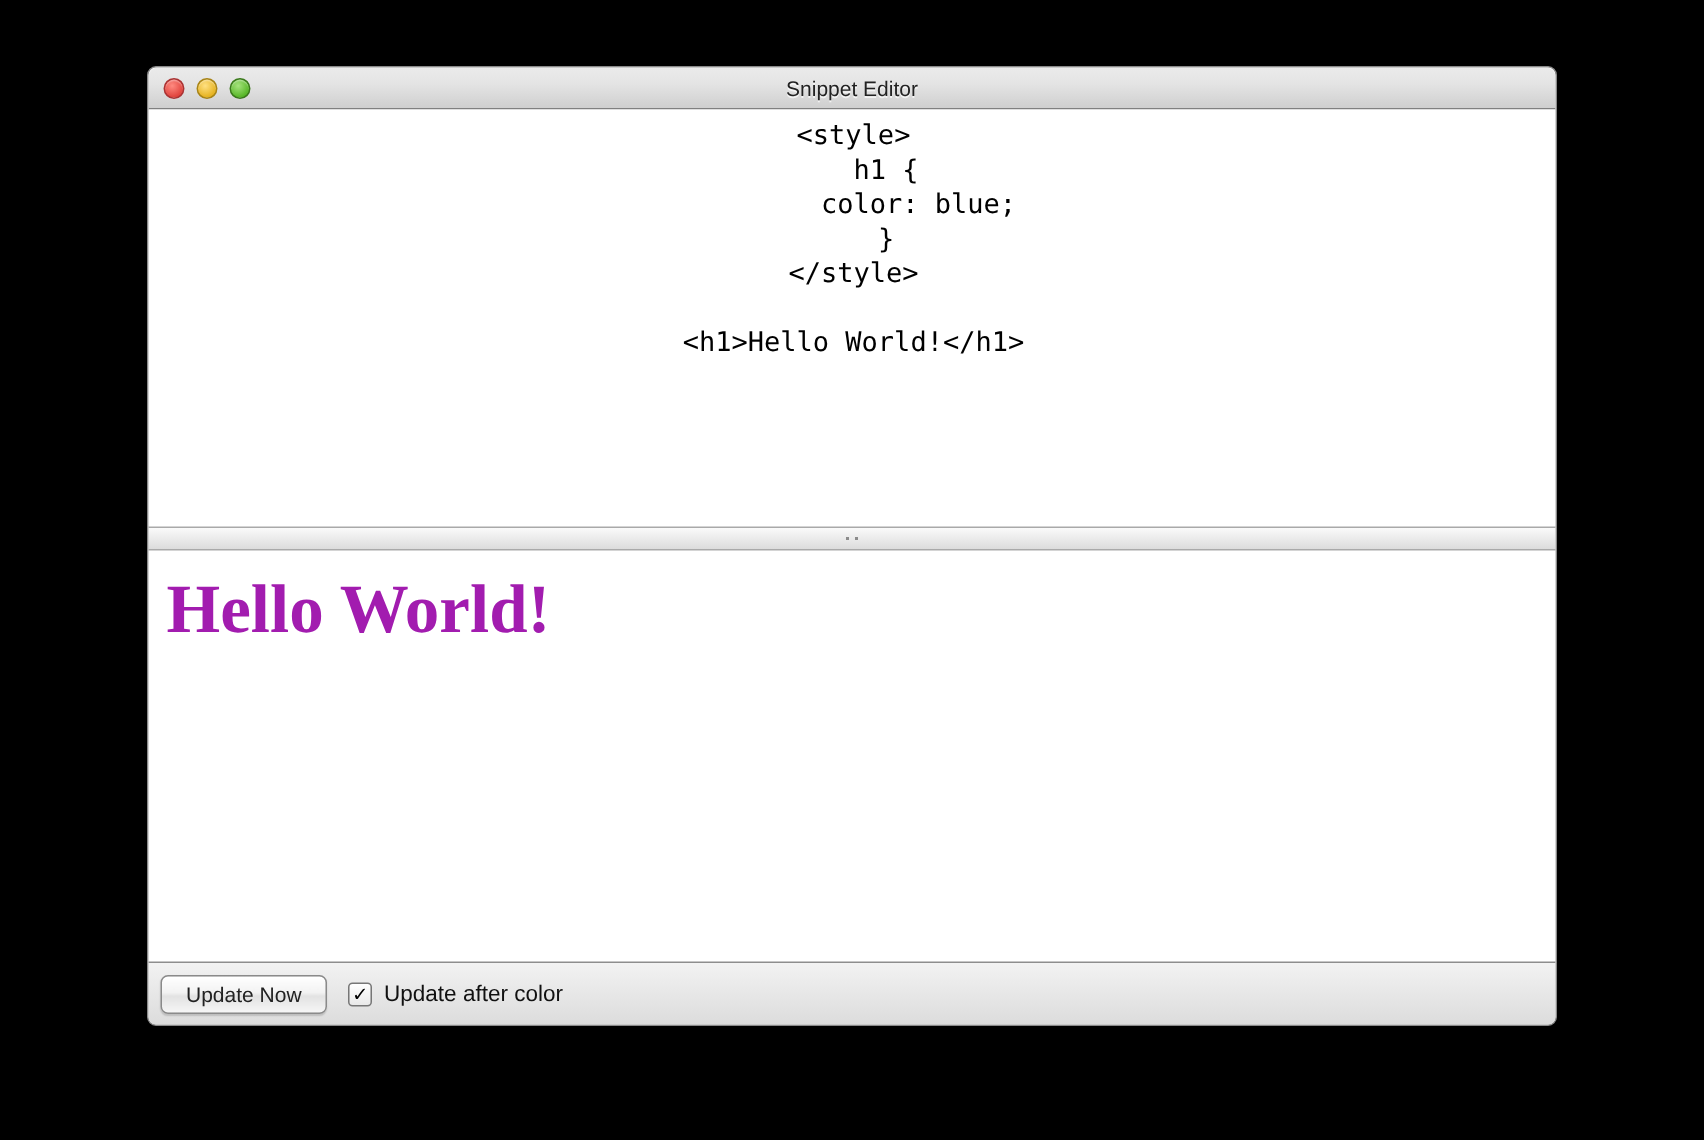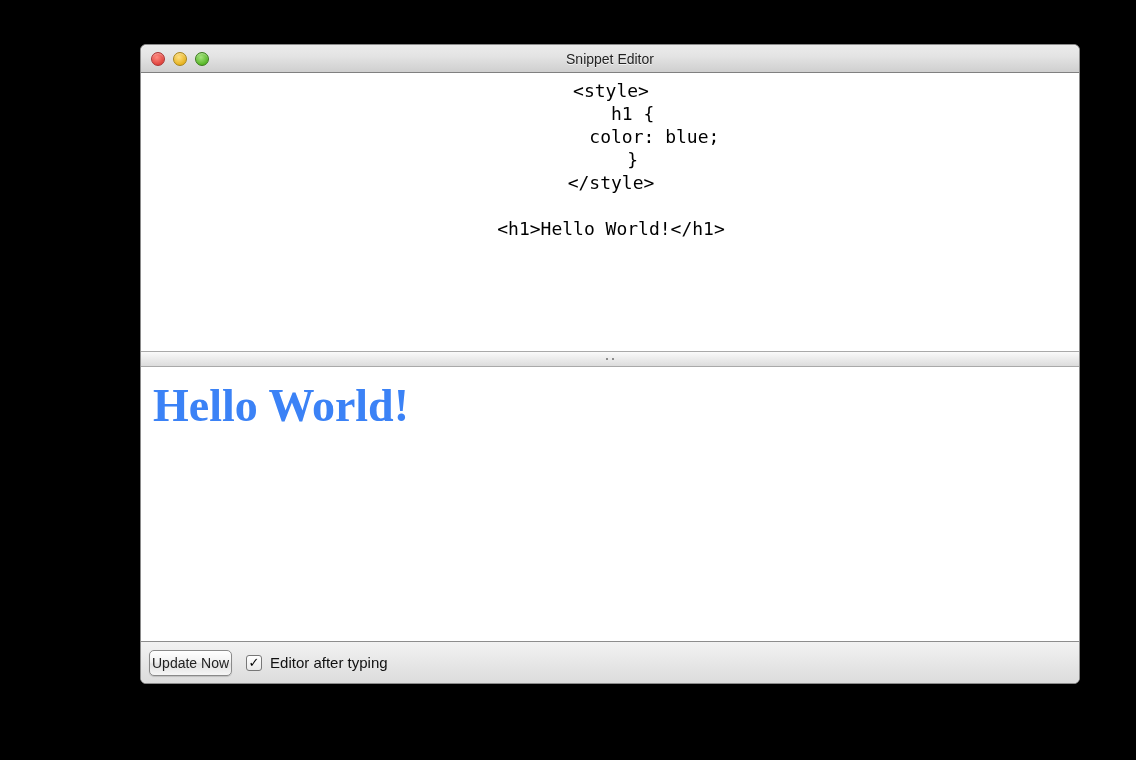--- a/index.html
+++ b/index.html
@@ -8,21 +8,20 @@
       height: 760px;
       background: #000;
       font-family: "Lucida Grande", "Helvetica Neue", Arial, sans-serif;
     }
     .desktop {
       width: 996px;
       height: 760px;
       background: #000;
       border-radius: 48px;
       position: relative;
-      margin-left: 42px;
     }
     .window {
       position: absolute;
       left: 98px;
       top: 44px;
       width: 940px;
       height: 640px;
       background: #fff;
       border-radius: 6px 6px 6px 6px;
       box-shadow: 0 20px 60px rgba(0,0,0,0.6);
@@ -98,34 +97,34 @@
     .preview-pane {
       height: 274px;
       background: #fff;
       overflow: auto;
       padding: 12px 10px 10px 12px;
     }
     .preview-h1 {
       font-family: "Times New Roman", Times, serif;
       font-size: 46px;
       font-weight: 700;
-      color: #3b82f6;
+      color: #a21caf;
     }
     .toolbar {
       height: 42px;
       border-top: 1px solid #8d8d8d;
       background: linear-gradient(to bottom, #f2f2f2, #dcdcdc);
       display: flex;
       align-items: center;
       padding: 0 8px;
       gap: 14px;
     }
     .aqua-btn {
       height: 26px;
-      padding: 0 2px;
+      padding: 0 16px;
       font-size: 14px;
       color: #222;
       background: linear-gradient(to bottom, #ffffff 0%, #f2f2f2 45%, #e2e2e2 55%, #f6f6f6 100%);
       border: 1px solid #8a8a8a;
       border-radius: 5px;
       box-shadow: 0 1px 0 rgba(255,255,255,0.8) inset, 0 1px 1px rgba(0,0,0,0.15);
       cursor: default;
     }
     .check-wrap {
       display: flex;
@@ -176,17 +175,17 @@
     </div>
 
     <div class="preview-pane">
       <div class="preview-h1">Hello World!</div>
     </div>
 
     <div class="toolbar">
       <button class="aqua-btn">Update Now</button>
       <label class="check-wrap">
         <span class="check">✓</span>
-        <span>Editor after typing</span>
+        <span>Update after color</span>
       </label>
     </div>
   </div>
 </div>
 
 </body></html>

